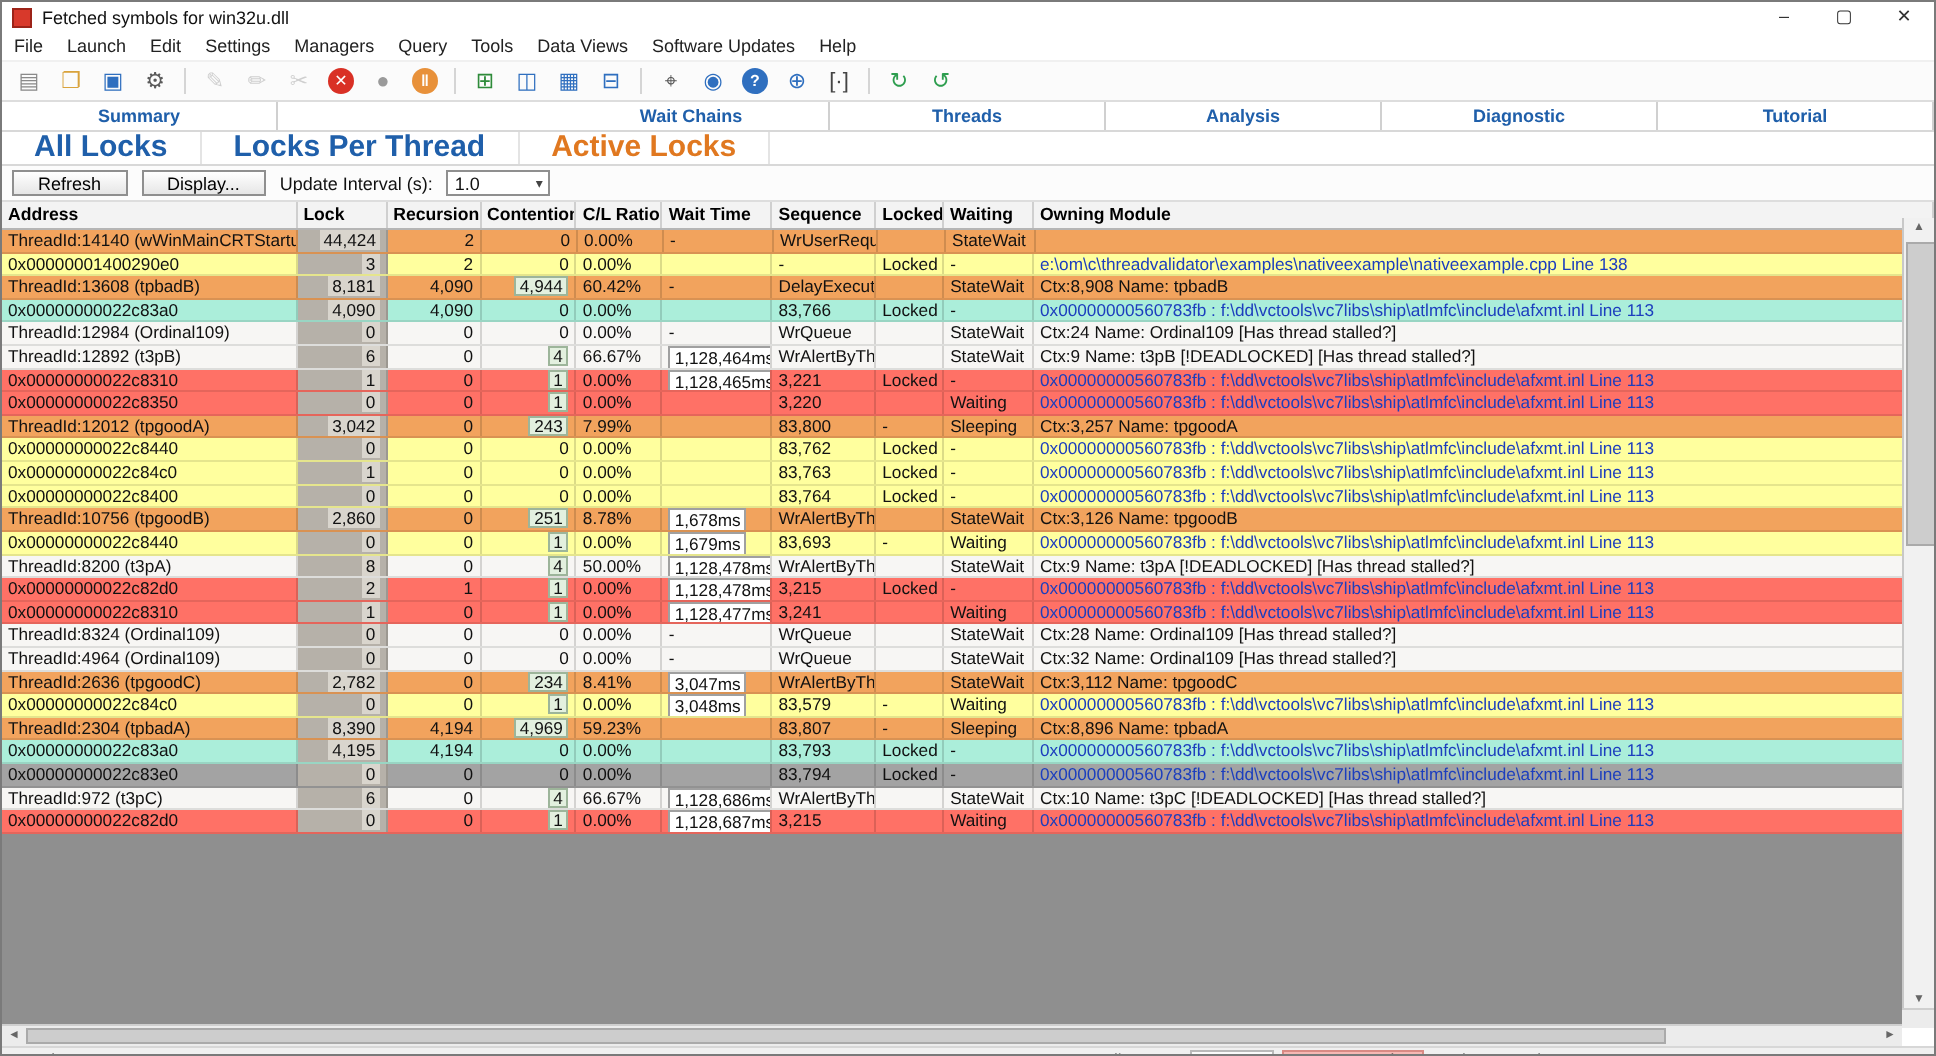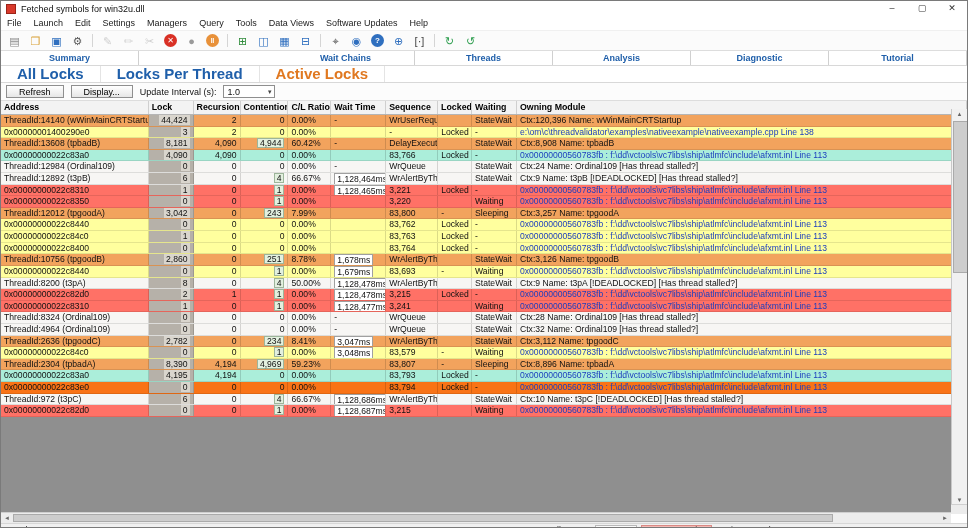--- a/index.html
+++ b/index.html
@@ -161,21 +161,20 @@
       <div class="grid-row" style="background: rgb(242, 163, 93);">
         <div class="gcell" style="width: 148px;">ThreadId:14140 (wWinMainCRTStartup)</div>
         <div class="gcell lockcol" style="width: 45px;"><span class="lockval">44,424</span></div>
         <div class="gcell num" style="width: 47px;">2</div>
         <div class="gcell num" style="width: 48px;">0</div>
         <div class="gcell" style="width: 43px;">0.00%</div>
         <div class="gcell" style="width: 55px;">-</div>
         <div class="gcell" style="width: 52px;">WrUserRequest...</div>
         <div class="gcell" style="width: 34px;"></div>
         <div class="gcell" style="width: 45px;">StateWait</div>
-        <div class="gcell" style="width: 451px;">Ctx:120,396 Name: wWinMainCRTStartup</div>
       </div>
       <div class="grid-row" style="background: rgb(255, 255, 158);">
         <div class="gcell" style="width: 148px;">0x00000001400290e0</div>
         <div class="gcell lockcol" style="width: 45px;"><span class="lockval">3</span></div>
         <div class="gcell num" style="width: 47px;">2</div>
         <div class="gcell num" style="width: 48px;">0</div>
         <div class="gcell" style="width: 43px;">0.00%</div>
         <div class="gcell" style="width: 55px;"></div>
         <div class="gcell" style="width: 52px;">-</div>
         <div class="gcell" style="width: 34px;">Locked</div>
@@ -427,21 +426,21 @@
         <div class="gcell lockcol" style="width: 45px;"><span class="lockval">4,195</span></div>
         <div class="gcell num" style="width: 47px;">4,194</div>
         <div class="gcell num" style="width: 48px;">0</div>
         <div class="gcell" style="width: 43px;">0.00%</div>
         <div class="gcell" style="width: 55px;"></div>
         <div class="gcell" style="width: 52px;">83,793</div>
         <div class="gcell" style="width: 34px;">Locked</div>
         <div class="gcell" style="width: 45px;">-</div>
         <div class="gcell mlink" style="width: 451px;">0x00000000560783fb : f:\dd\vctools\vc7libs\ship\atlmfc\include\afxmt.inl Line 113</div>
       </div>
-      <div class="grid-row" style="background: #f97316;">
+      <div class="grid-row" style="background: #a3a3a3;">
         <div class="gcell" style="width: 148px;">0x00000000022c83e0</div>
         <div class="gcell lockcol" style="width: 45px;"><span class="lockval">0</span></div>
         <div class="gcell num" style="width: 47px;">0</div>
         <div class="gcell num" style="width: 48px;">0</div>
         <div class="gcell" style="width: 43px;">0.00%</div>
         <div class="gcell" style="width: 55px;"></div>
         <div class="gcell" style="width: 52px;">83,794</div>
         <div class="gcell" style="width: 34px;">Locked</div>
         <div class="gcell" style="width: 45px;">-</div>
         <div class="gcell mlink" style="width: 451px;">0x00000000560783fb : f:\dd\vctools\vc7libs\ship\atlmfc\include\afxmt.inl Line 113</div>

